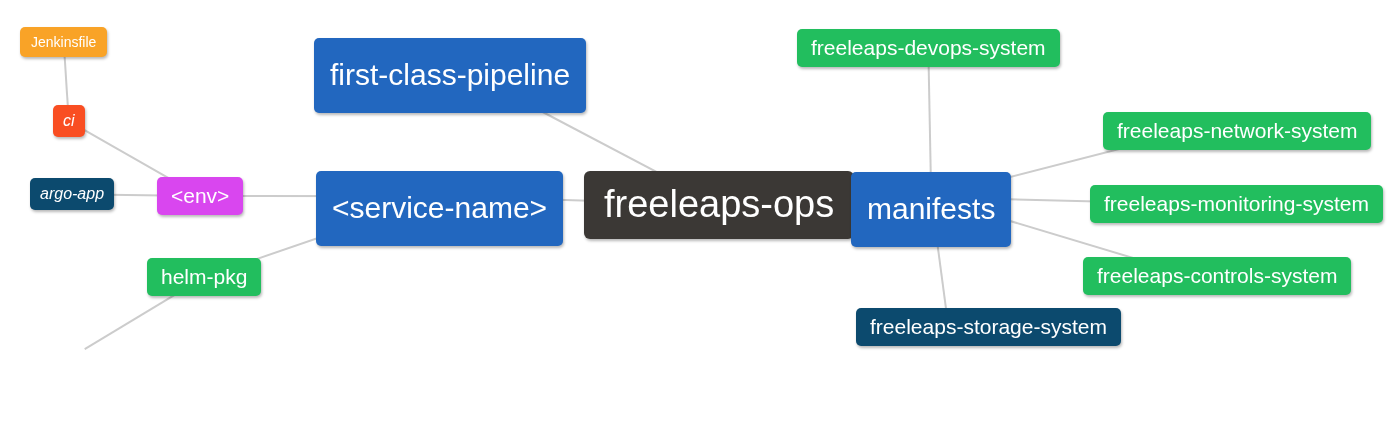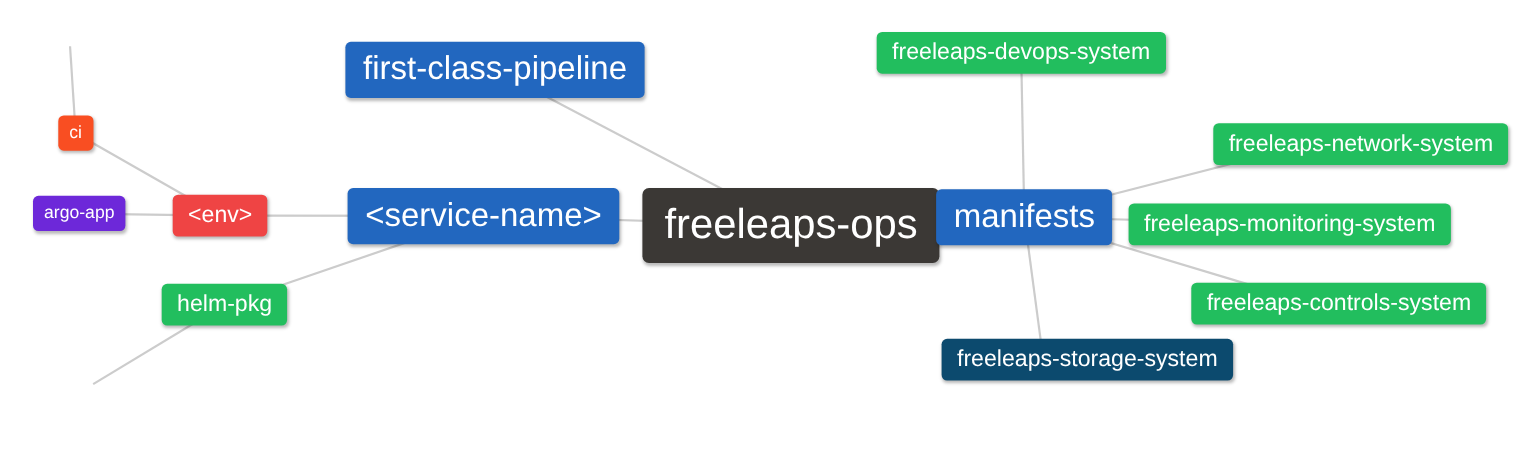--- a/index.html
+++ b/index.html
@@ -25,23 +25,23 @@
     border-radius: 5px;
     box-shadow: 1px 2px 3px rgba(0,0,0,0.28);
     white-space: nowrap;
     line-height: 1.15;
     cursor: pointer;
     z-index: 2;
     display: inline-block;
   }
 
   .t-xs { font-size: 14px; padding: 7px 11px; }
-  .t-sm { font-size: 16px; padding: 7px 10px; }
+  .t-sm { font-size: 16px; padding: 7px 10px; font-style: italic; }
   .t-md { font-size: 21px; padding: 7px 14px; }
-  .t-lg { font-size: 30px; padding: 8px 16px; }
+  .t-lg { font-size: 30px; padding: 20px 16px; }
   .t-xl { font-size: 38px; padding: 12px 20px; border-radius: 6px; }
 </style>
 </head>
 <body>
 
 <div class="canvas">
   <svg id="edge-layer" xmlns="http://www.w3.org/2000/svg">
       <line x1="63.6875" y1="42.046875" x2="68.78125" y2="121.1953125" stroke="#cccccc" stroke-width="2"></line>
       <line x1="68.78125" y1="121.1953125" x2="200.1953125" y2="196.0703125" stroke="#cccccc" stroke-width="2"></line>
       <line x1="72.0234375" y1="194.1953125" x2="200.1953125" y2="196.0703125" stroke="#cccccc" stroke-width="2"></line>
@@ -51,26 +51,27 @@
       <line x1="450.0390625" y1="63.25" x2="719.125" y2="204.84375" stroke="#cccccc" stroke-width="2"></line>
       <line x1="439.5546875" y1="196.25" x2="719.125" y2="204.84375" stroke="#cccccc" stroke-width="2"></line>
       <line x1="719.125" y1="204.84375" x2="931.1953125" y2="197.25" stroke="#cccccc" stroke-width="2"></line>
       <line x1="931.1953125" y1="197.25" x2="928.3046875" y2="48.0703125" stroke="#cccccc" stroke-width="2"></line>
       <line x1="931.1953125" y1="197.25" x2="1189.2109375" y2="131.0703125" stroke="#cccccc" stroke-width="2"></line>
       <line x1="931.1953125" y1="197.25" x2="1197.46875" y2="204.0703125" stroke="#cccccc" stroke-width="2"></line>
       <line x1="931.1953125" y1="197.25" x2="1193.2109375" y2="276.0703125" stroke="#cccccc" stroke-width="2"></line>
       <line x1="931.1953125" y1="197.25" x2="948.46875" y2="327.0703125" stroke="#cccccc" stroke-width="2"></line>
     </svg>
 
+  <div class="node t-xs" style="left: 20px; top: 27px; background: rgb(249, 163, 39);"><span>Jenkinsfile</span></div>
   <div class="node t-sm" style="left: 53px; top: 105px; background: rgb(249, 78, 34);"><span>ci</span></div>
-  <div class="node t-sm" style="left: 30px; top: 178px; background: #6d28d9;"><span>argo-app</span></div>
-  <div class="node t-md" style="left: 157px; top: 177px; background: #ef4444;"><span>&lt;env&gt;</span></div>
+  <div class="node t-sm" style="left: 30px; top: 178px; background: #0c4a6e;"><span>argo-app</span></div>
+  <div class="node t-md" style="left: 157px; top: 177px; background: #d946ef;"><span>&lt;env&gt;</span></div>
   <div class="node t-md" style="left: 147px; top: 258px; background: rgb(34, 190, 94);"><span>helm-pkg</span></div>
   <div class="node t-lg" style="left: 314px; top: 38px; background: rgb(34, 103, 191);"><span>first-class-pipeline</span></div>
   <div class="node t-xl" style="left: 584px; top: 171px; background: rgb(59, 56, 53);"><span>freeleaps-ops</span></div>
   <div class="node t-lg" style="left: 316px; top: 171px; background: rgb(34, 103, 191);"><span>&lt;service-name&gt;</span></div>
   <div class="node t-lg" style="left: 851px; top: 172px; background: rgb(34, 103, 191); text-align: center;"><span>manifests</span></div>
   <div class="node t-md" style="left: 797px; top: 29px; background: rgb(34, 190, 94);"><span>freeleaps-devops-system</span></div>
   <div class="node t-md" style="left: 1055px; top: 112px; background: rgb(34, 190, 94); margin-left: 48px;"><span>freeleaps-network-system</span></div>
-  <div class="node t-md" style="left: 1026px; top: 185px; background: rgb(34, 190, 94);"><span>freeleaps-monitoring-system</span></div>
+  <div class="node t-md" style="left: 1090px; top: 185px; background: rgb(34, 190, 94);"><span>freeleaps-monitoring-system</span></div>
   <div class="node t-md" style="left: 1083px; top: 257px; background: rgb(34, 190, 94);"><span>freeleaps-controls-system</span></div>
   <div class="node t-md" style="left: 856px; top: 308px; background: #0c4a6e;"><span>freeleaps-storage-system</span></div>
 </div>
 
 </body></html>

